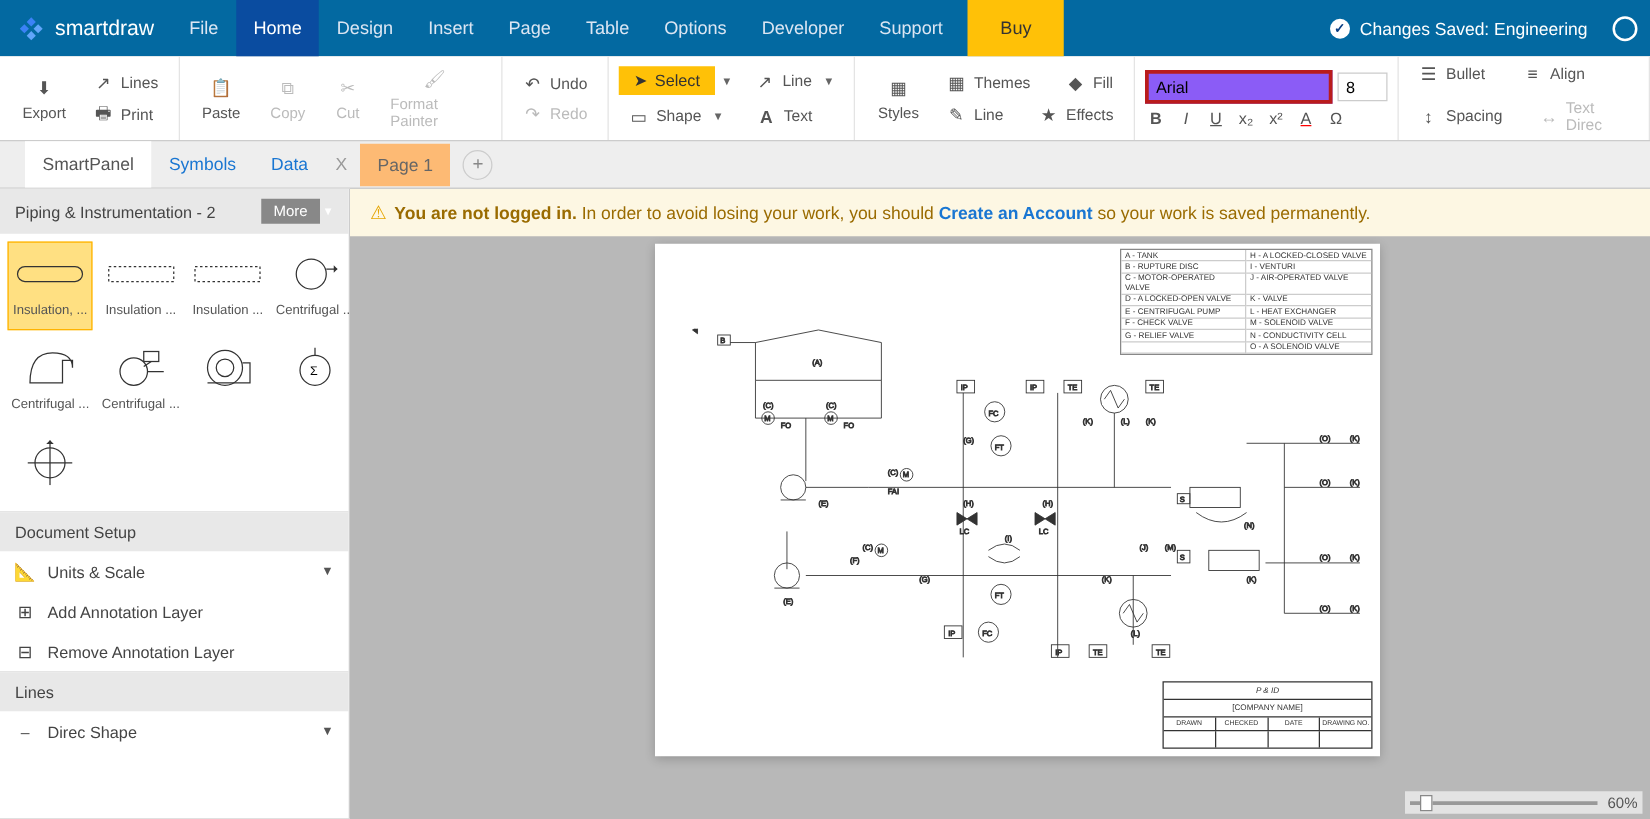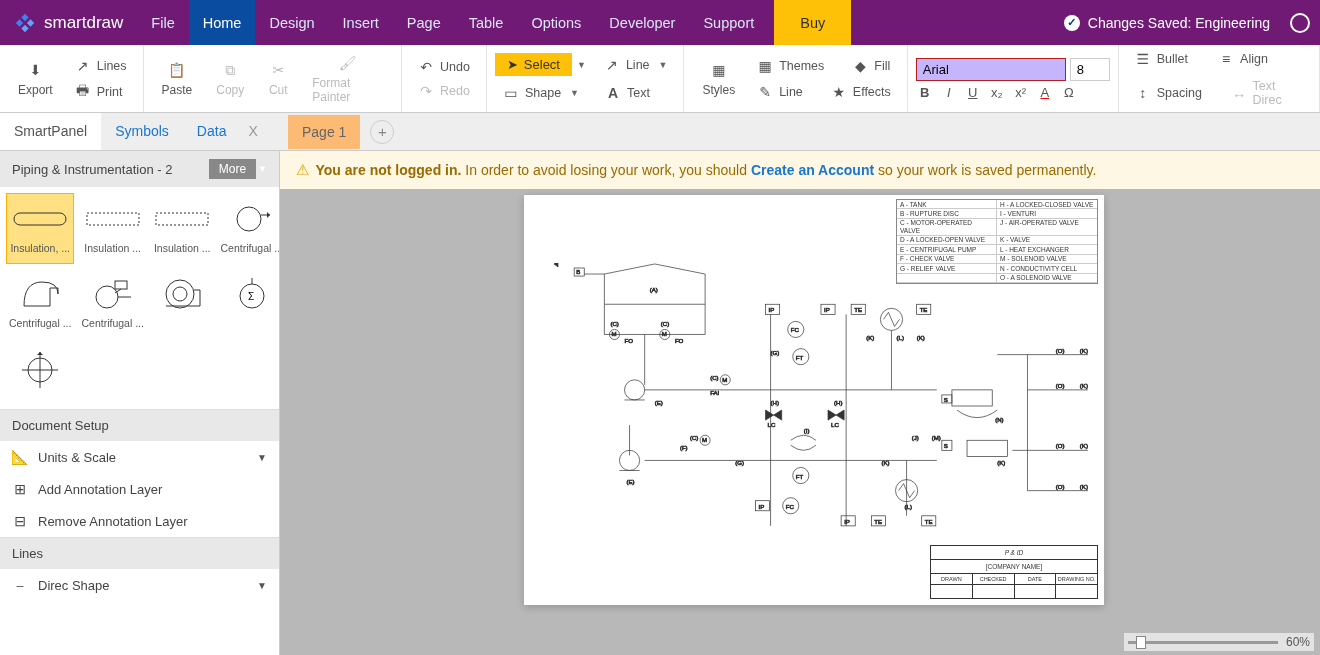--- a/index.html
+++ b/index.html
@@ -1,19 +1,19 @@
 <!DOCTYPE html>
 <html><head>
 <meta charset="utf-8">
 <style>
 * { box-sizing: border-box; margin: 0; padding: 0; font-family: -apple-system, BlinkMacSystemFont, "Segoe UI", Arial, sans-serif; }
 body { width: 1320px; height: 655px; overflow: hidden; background: #b8b8b8; font-size: 13px; color: #333; }
 
 
-.topbar { background: #701a75; color: #fff; height: 45px; display: flex; align-items: center; }
+.topbar { background: #0369a1; color: #fff; height: 45px; display: flex; align-items: center; }
 .logo { display: flex; align-items: center; padding: 0 14px; font-size: 17px; font-weight: 500; }
 .logo-icon { width: 22px; height: 22px; margin-right: 8px; }
 .menus { display: flex; align-items: stretch; height: 100%; }
 .menu-item { display: flex; align-items: center; padding: 0 14px; font-size: 14.5px; cursor: pointer; color: #dce6f3; }
 .menu-item.active { background: #0a4ca0; color: #fff; }
 .buy { background: #ffc107; color: #333; font-weight: 500; padding: 0 26px; margin-left: 6px; }
 .spacer { flex: 1; }
 .status { display: flex; align-items: center; padding: 0 10px; font-size: 14px; color: #fff; }
 .status-icon { width: 16px; height: 16px; background: #fff; border-radius: 50%; margin-right: 8px; display: flex; align-items: center; justify-content: center; color: #093d82; font-size: 11px; font-weight: bold; }
 .help-icon { width: 20px; height: 20px; margin: 0 10px; border: 2px solid #fff; border-radius: 50%; }
@@ -25,28 +25,28 @@
 .r-btn { display: flex; flex-direction: column; align-items: center; justify-content: center; padding: 4px 10px; font-size: 12px; color: #555; cursor: pointer; gap: 3px; }
 .r-btn.disabled { color: #bbb; }
 .r-btn-h { display: flex; align-items: center; gap: 6px; padding: 4px 8px; font-size: 12.5px; color: #555; cursor: pointer; }
 .r-btn-h.disabled { color: #bbb; }
 .r-icon { width: 16px; height: 16px; display: inline-flex; align-items: center; justify-content: center; font-size: 14px; }
 .r-icon-lg { width: 20px; height: 20px; }
 .r-col { display: flex; flex-direction: column; gap: 2px; }
 .select-btn { background: #ffc107; padding: 4px 12px; display: inline-flex; align-items: center; gap: 6px; font-size: 13px; }
 .caret { font-size: 9px; color: #666; margin-left: 3px; }
 .font-row { display: flex; gap: 4px; align-items: center; margin-bottom: 4px; }
-.font-select { border: 1px solid #b91c1c; padding: 3px 6px; font-size: 13px; width: 150px; background: #c4b5fd; }
+.font-select { border: 3px solid #b91c1c; padding: 3px 6px; font-size: 13px; width: 150px; background: #8b5cf6; }
 .size-select { border: 1px solid #ccc; padding: 3px 6px; font-size: 13px; width: 40px; background: #fff; }
 .font-btns { display: flex; gap: 6px; font-size: 13px; color: #555; }
 .font-btns span { width: 18px; text-align: center; cursor: pointer; }
 
 
 .tabbar { background: #eee; height: 38px; display: flex; align-items: stretch; border-bottom: 1px solid #ccc; }
-.sp-tabs { display: flex; width: 280px; }
+.sp-tabs { display: flex; width: 280px; padding-left: 20px; }
 .sp-tab { padding: 10px 14px; font-size: 14px; color: #555; cursor: pointer; }
 .sp-tab.active { background: #fff; font-weight: 500; }
 .sp-tab.blue { color: #1976d2; text-align: right; }
 .sp-tab.close { color: #999; padding: 10px 8px; }
 .page-tabs { display: flex; align-items: center; gap: 4px; padding-left: 8px; }
 .page-tab { padding: 9px 14px; font-size: 14px; color: #666; background: #fdba74; }
 .add-page { width: 24px; height: 24px; border: 1px solid #ccc; border-radius: 50%; display: flex; align-items: center; justify-content: center; color: #888; font-size: 15px; cursor: pointer; margin-left: 6px; }
 
 
 .main { display: flex; height: 504px; }

